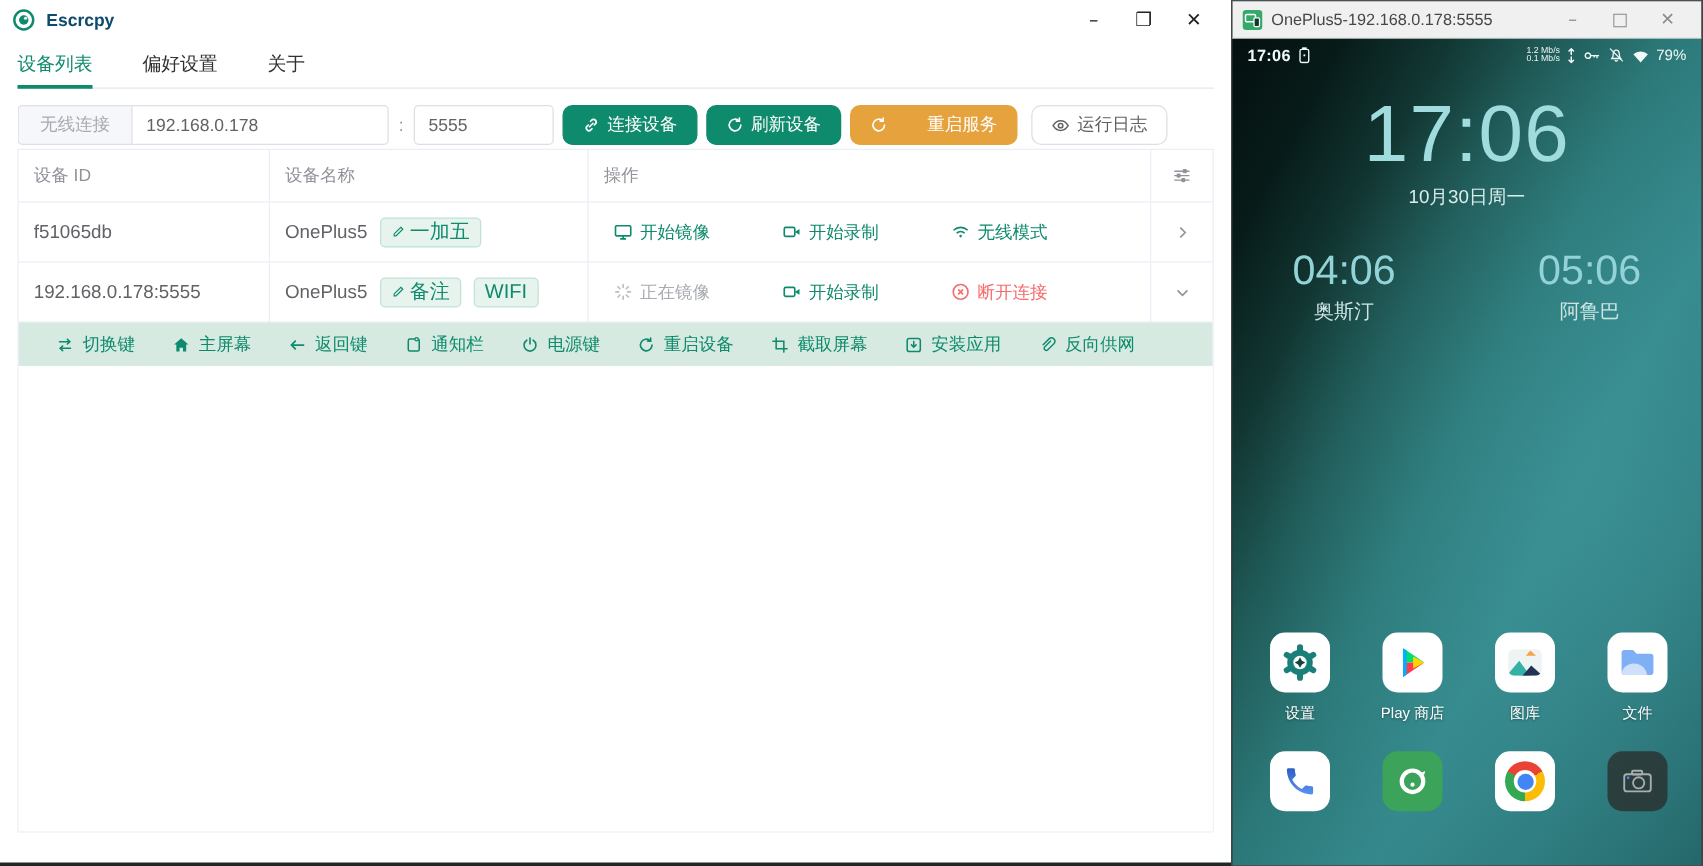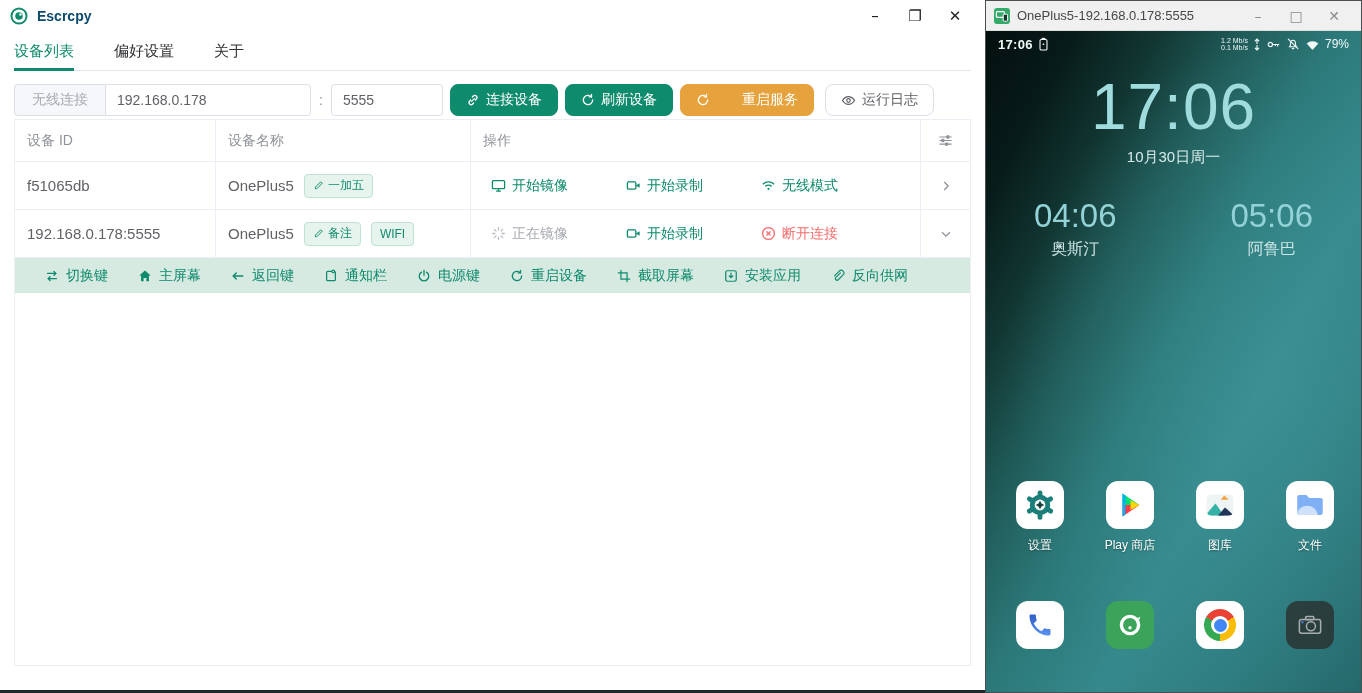--- a/index.html
+++ b/index.html
@@ -56,21 +56,21 @@
     border-bottom:1px solid var(--border);min-height:42px;}
   .t-cell.last{border-right:none;justify-content:center;}
   .t-head .t-cell{color:var(--txt-gray);font-weight:500;font-size:14px;height:42px;}
   .t-body .t-cell{height:48px;color:var(--txt);font-size:15px;}
   .ops-cell{gap:58px;padding-left:20px !important;}
   .op-link{display:inline-flex;align-items:center;gap:6px;color:var(--primary);font-size:14px;cursor:pointer;}
   .op-link.disabled{color:var(--txt-dim);cursor:default;}
   .op-link.danger{color:var(--danger);}
   .tag{display:inline-flex;align-items:center;gap:4px;height:24px;padding:0 8px;margin-left:10px;
     background:var(--primary-light);border:1px solid #bfe2d5;border-radius:4px;color:var(--primary);
-    font-size:12px;cursor:pointer;}
+    font-size:16px;cursor:pointer;}
   .chev{color:#909399;cursor:pointer;}
 
   
   .exp-toolbar{display:flex;align-items:center;height:35px;background:#d7eae2;padding-left:30px;gap:30px;}
   .tool-item{display:inline-flex;align-items:center;gap:7px;color:var(--primary);font-size:14px;cursor:pointer;}
   .t-empty{flex:1;background:#fff;}
 
   
   .phone-window{position:absolute;left:985px;top:0;width:377px;height:693px;background:#0c1e1d;
     border:1px solid #4a4f52;}
@@ -93,21 +93,21 @@
 
   .clock-block{position:absolute;top:44px;left:0;right:0;text-align:center;}
   .big-time{font-size:64px;font-weight:200;color:#a0dbde;letter-spacing:1px;line-height:1;}
   .date-line{margin-top:9px;font-size:15px;color:#d8ecec;}
   .world-row{position:absolute;top:168px;left:0;right:0;display:flex;justify-content:space-between;padding:0 48px;}
   .world{text-align:center;}
   .world .w-time{font-size:33px;font-weight:250;color:#93d2d6;line-height:1;}
   .world .w-city{margin-top:7px;font-size:16px;color:#cde5e5;}
 
   .apps-row{position:absolute;left:9px;width:360px;display:grid;grid-template-columns:repeat(4,90px);}
-  .apps-row.r1{top:450px;}
+  .apps-row.r1{top:475px;}
   .apps-row.r2{top:570px;}
   .app{display:flex;flex-direction:column;align-items:center;cursor:pointer;}
   .app-tile{width:48px;height:48px;border-radius:12px;background:#fff;display:flex;align-items:center;justify-content:center;}
   .app-label{margin-top:8px;font-size:12px;color:#fff;text-shadow:0 1px 2px rgba(0,0,0,.4);}
   .tile-green{background:#3ba35a;}
   .tile-dark{background:rgba(42,48,46,.8);}
   .chrome-logo{width:32px;height:32px;border-radius:50%;position:relative;
     background:conic-gradient(from 300deg,#ea4335 0 120deg,#fbbc05 0 240deg,#34a853 0 360deg);}
   .chrome-logo::before{content:"";position:absolute;inset:7px;background:#fff;border-radius:50%;}
   .chrome-logo::after{content:"";position:absolute;inset:9.5px;background:#4285f4;border-radius:50%;}

